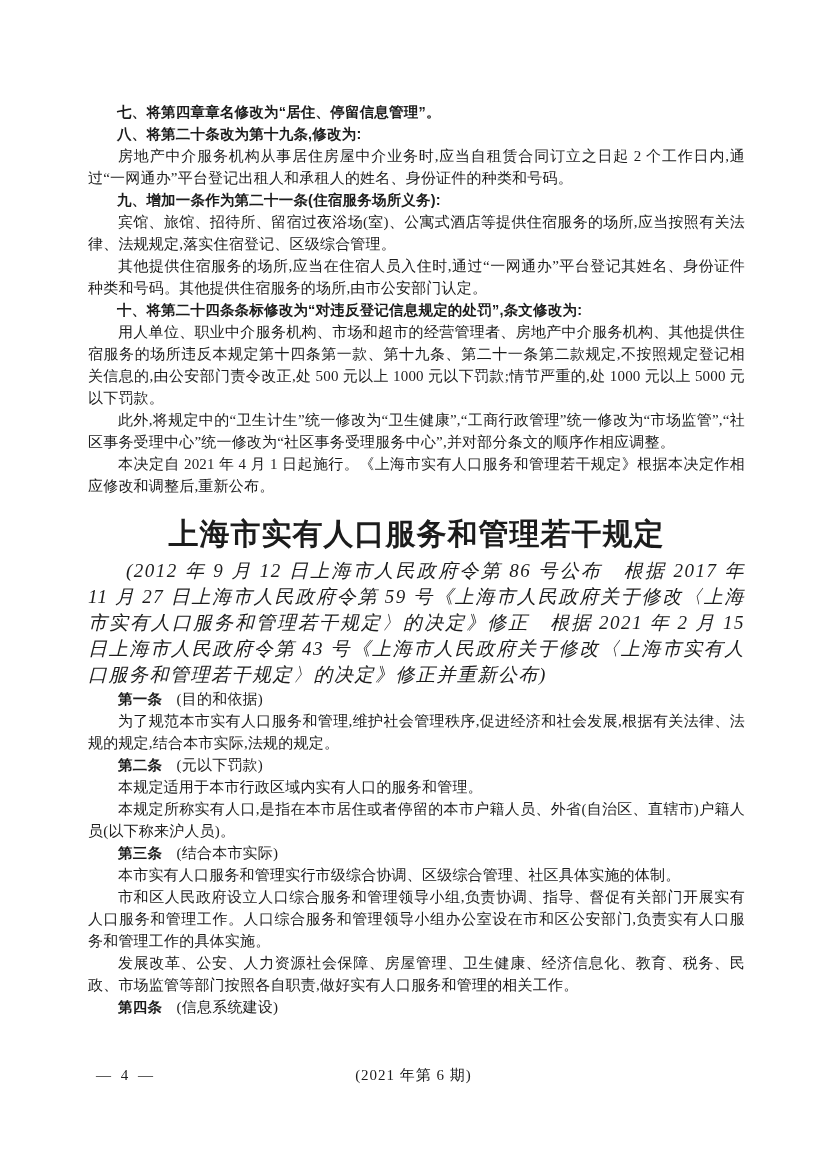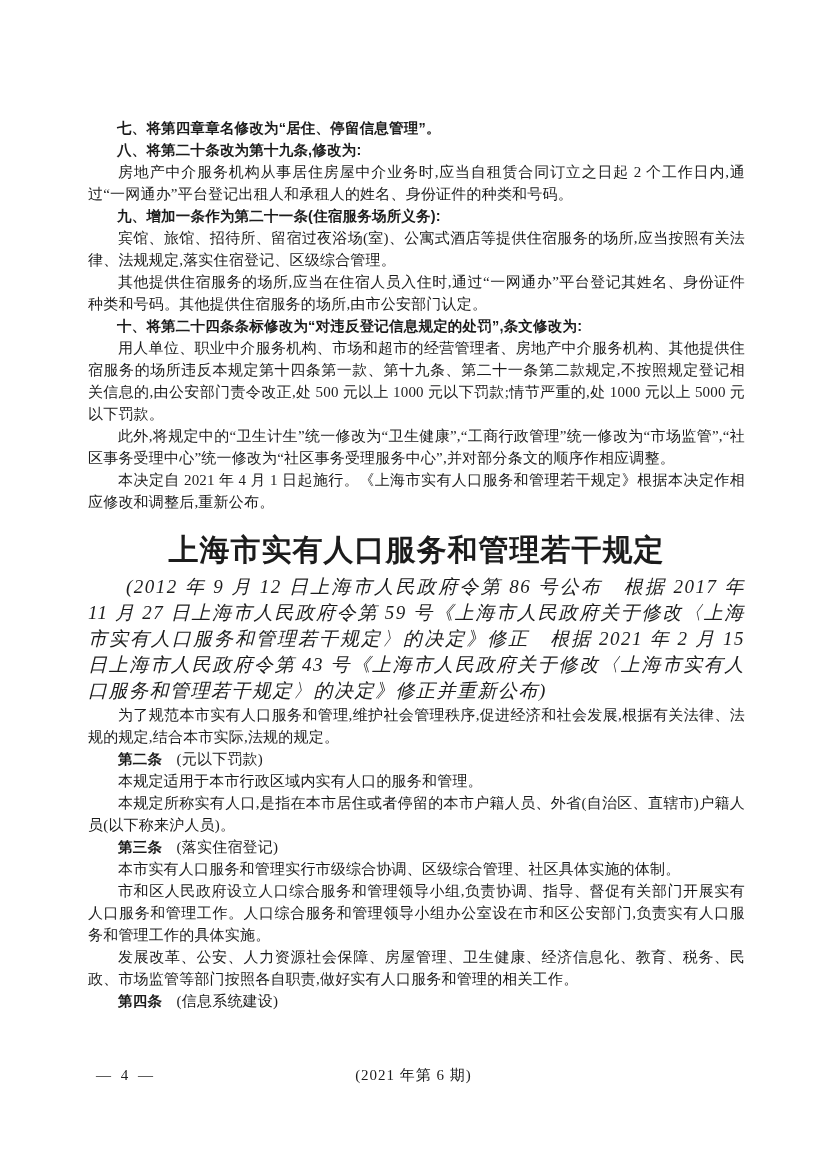--- a/index.html
+++ b/index.html
@@ -12,21 +12,21 @@
     width: 827px;
     height: 1170px;
     background: #ffffff;
     overflow: hidden;
     font-family: "Liberation Serif", "DejaVu Serif", serif;
     color: #1c1c1c;
   }
   .content {
     position: absolute;
     left: 88px;
-    top: 16px;
+    top: 0;
     width: 657px;
   }
   
   .amendments {
     padding-top: 101px;
   }
   .amendments p,
   .articles p {
     margin: 0;
     font-size: 15px;
@@ -115,28 +115,31 @@
       <p>此外,将规定中的“卫生计生”统一修改为“卫生健康”,“工商行政管理”统一修改为“市场监管”,“社区事务受理中心”统一修改为“社区事务受理服务中心”,并对部分条文的顺序作相应调整。</p>
       <p>本决定自 2021 年 4 月 1 日起施行。《上海市实有人口服务和管理若干规定》根据本决定作相应修改和调整后,重新公布。</p>
     </div>
 
     <h1 class="doc-title">上海市实有人口服务和管理若干规定</h1>
 
     <p class="preamble">(2012 年 9 月 12 日上海市人民政府令第 86 号公布　根据 2017 年 11 月 27 日上海市人民政府令第 59 号《上海市人民政府关于修改〈上海市实有人口服务和管理若干规定〉的决定》修正　根据 2021 年 2 月 15 日上海市人民政府令第 43 号《上海市人民政府关于修改〈上海市实有人口服务和管理若干规定〉的决定》修正并重新公布)</p>
 
 
     <div class="articles">
+      <p>
+        <span class="article-label">第一条</span><span>(目的和依据)</span>
+      </p>
       <p>为了规范本市实有人口服务和管理,维护社会管理秩序,促进经济和社会发展,根据有关法律、法规的规定,结合本市实际,法规的规定。</p>
       <p>
         <span class="article-label">第二条</span><span>(元以下罚款)</span>
       </p>
       <p>本规定适用于本市行政区域内实有人口的服务和管理。</p>
       <p>本规定所称实有人口,是指在本市居住或者停留的本市户籍人员、外省(自治区、直辖市)户籍人员(以下称来沪人员)。</p>
       <p>
-        <span class="article-label">第三条</span><span>(落实住宿登记)</span>
+        <span class="article-label">第三条</span><span>(结合本市实际)</span>
       </p>
       <p>本市实有人口服务和管理实行市级综合协调、区级综合管理、社区具体实施的体制。</p>
       <p>市和区人民政府设立人口综合服务和管理领导小组,负责协调、指导、督促有关部门开展实有人口服务和管理工作。人口综合服务和管理领导小组办公室设在市和区公安部门,负责实有人口服务和管理工作的具体实施。</p>
       <p>发展改革、公安、人力资源社会保障、房屋管理、卫生健康、经济信息化、教育、税务、民政、市场监管等部门按照各自职责,做好实有人口服务和管理的相关工作。</p>
       <p>
         <span class="article-label">第四条</span><span>(信息系统建设)</span>
       </p>
     </div>
 
   </div>

